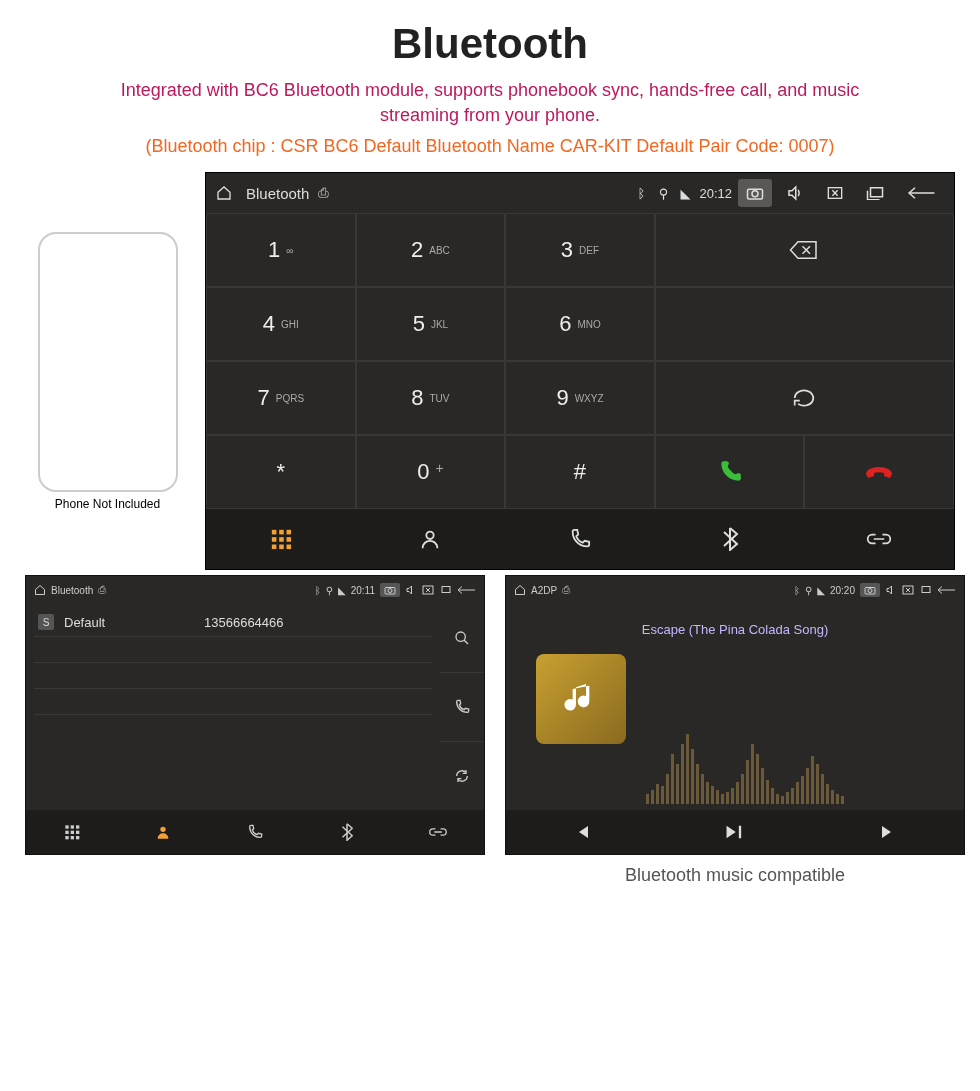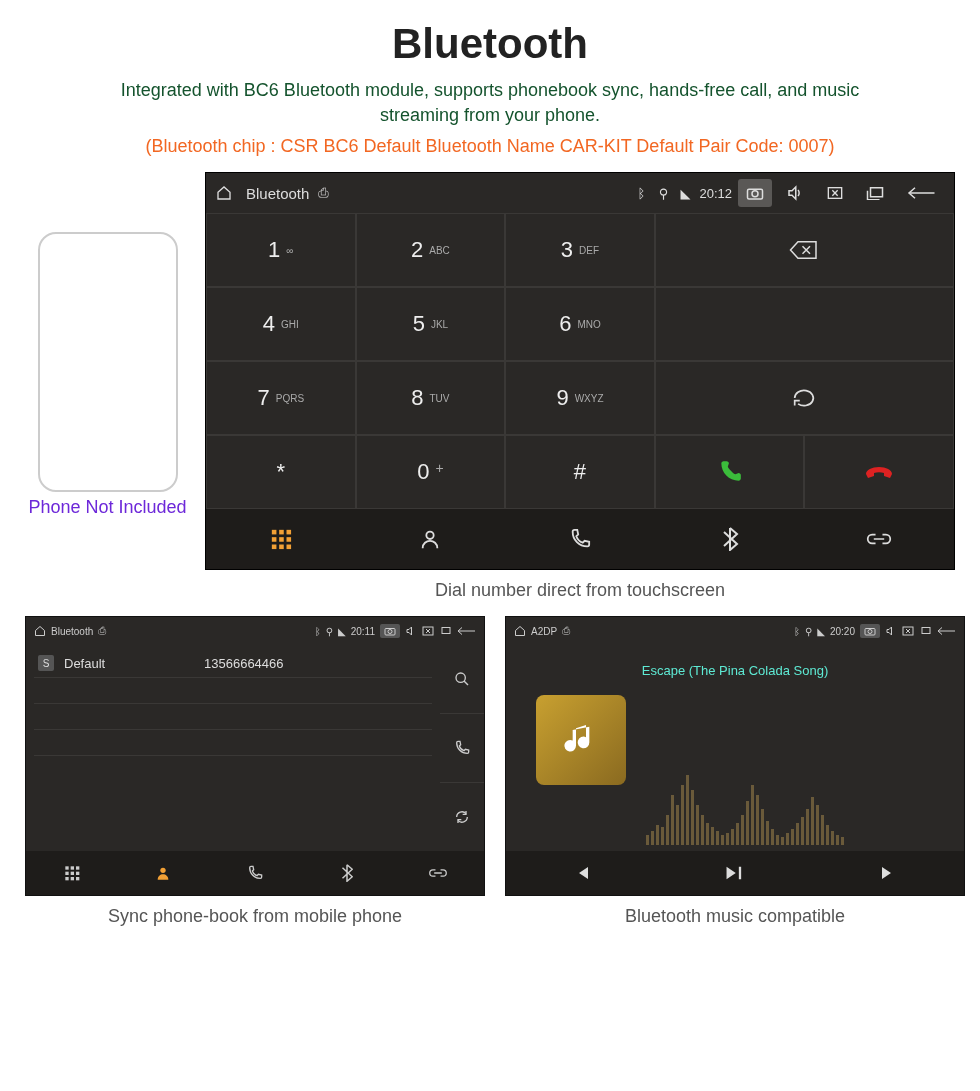--- a/index.html
+++ b/index.html
@@ -1,25 +1,25 @@
 <!DOCTYPE html>
 <html><head>
 <meta charset="utf-8">
 <style>
 * { margin: 0; padding: 0; box-sizing: border-box; font-family: Arial, sans-serif; }
 body { background: #fff; width: 980px; height: 1091px; }
 
 .header-title { text-align: center; font-size: 42px; font-weight: bold; color: #222; padding: 20px 0 10px; }
-.header-desc { text-align: center; font-size: 18px; color: #14532d; padding: 0 96px; line-height: 1.4; }
+.header-desc { text-align: center; font-size: 18px; color: #be185d; padding: 0 96px; line-height: 1.4; }
 .header-specs { text-align: center; font-size: 18px; color: #f26722; padding: 8px 0 15px; }
 
 .main-row { display: flex; gap: 15px; padding: 0 25px; align-items: flex-start; }
 .phone-block { width: 165px; flex-shrink: 0; text-align: center; }
 .phone-img { width: 140px; height: 260px; background: #fff; border: 2px solid #ccc; border-radius: 18px; margin: 60px auto 5px; position: relative; }
-.phone-caption { color: #6d28d9; font-size: 18px; }
+.phone-caption { color: #000000; font-size: 12px; }
 
 .device-screen { background: #2a2826; border: 1px solid #000; width: 750px; position: relative; }
 .status-bar { display: flex; align-items: center; height: 40px; padding: 0 10px; color: #ddd; font-size: 13px; gap: 6px; }
 .status-bar .title { font-size: 15px; margin-left: 8px; }
 .status-bar .spacer { flex: 1; }
 .status-icon { width: 16px; height: 16px; display: inline-flex; align-items: center; justify-content: center; }
 .status-btn { width: 34px; height: 28px; display: inline-flex; align-items: center; justify-content: center; border-radius: 3px; }
 .status-btn.hl { background: #5a5856; }
 
 .dialpad { display: grid; grid-template-columns: repeat(5, 1fr); grid-auto-rows: 74px; }
@@ -43,21 +43,21 @@
 .contacts-body { flex: 1; display: flex; }
 .contacts-list { flex: 1; padding: 4px 8px; }
 .search-box { background: #4a4846; border-radius: 12px; padding: 3px 10px; color: #999; font-size: 11px; margin-bottom: 6px; }
 .contact-row { display: flex; align-items: center; padding: 6px 4px; color: #ddd; font-size: 13px; border-bottom: 1px solid #3a3836; }
 .contact-row .badge { background: #555; width: 16px; height: 16px; font-size: 10px; display: inline-flex; align-items: center; justify-content: center; margin-right: 10px; border-radius: 2px; }
 .contacts-side { width: 44px; display: flex; flex-direction: column; }
 .side-btn { flex: 1; display: flex; align-items: center; justify-content: center; color: #ccc; border-bottom: 1px solid #3a3836; }
 
 .music-body { flex: 1; display: flex; flex-direction: column; align-items: center; justify-content: center; position: relative; }
 .album-art { width: 90px; height: 90px; background: linear-gradient(135deg,#c8a030,#8a6a20); border-radius: 8px; position: absolute; left: 30px; top: 50px; display: flex; align-items: center; justify-content: center; }
-.song-title { color: #5eead4; font-size: 13px; position: absolute; top: 18px; width: 100%; text-align: center; }
+.song-title { color: #c4b5fd; font-size: 13px; position: absolute; top: 18px; width: 100%; text-align: center; }
 .viz { position: absolute; bottom: 50px; left: 140px; right: 20px; height: 80px; display: flex; align-items: flex-end; gap: 2px; }
 .viz span { width: 3px; background: #6a5a3a; }
 .music-controls { position: absolute; bottom: 0; left: 0; right: 0; height: 44px; display: flex; background: #1e1c1a; }
 .mc-btn { flex: 1; display: flex; align-items: center; justify-content: center; color: #ddd; }
 
 svg { display: block; }
 </style>
 </head>
 <body>
 
@@ -222,21 +222,20 @@
               <path d="M8 1v22l7-6L2 5m0 14l13-12-7-6"></path>
             </svg>
           </div>
         <div class="nav-item dim">
             <svg width="26" height="20" viewBox="0 0 30 22" fill="none" stroke="#ddd" stroke-width="2">
               <path d="M11 6H7a5 5 0 0 0 0 10h4m8-10h4a5 5 0 0 1 0 10h-4M9 11h12"></path>
             </svg>
           </div>
       </div>
     </div>
-    <div class="caption">Dial number direct from touchscreen</div>
   </div>
 </div>
 
 <div class="lower-row">
   <div>
     <div class="small-screen">
       <div class="small-status">
         <span>
             <svg width="12" height="12" viewBox="0 0 24 24" fill="none" stroke="#ccc" stroke-width="2">
               <path d="M3 11l9-8 9 8v10H3z"></path>
@@ -339,21 +338,20 @@
               <path d="M8 1v22l7-6L2 5m0 14l13-12-7-6"></path>
             </svg>
           </div>
         <div class="nav-item dim">
             <svg width="20" height="14" viewBox="0 0 30 22" fill="none" stroke="#ccc" stroke-width="2">
               <path d="M11 6H7a5 5 0 0 0 0 10h4m8-10h4a5 5 0 0 1 0 10h-4M9 11h12"></path>
             </svg>
           </div>
       </div>
     </div>
-    <div class="caption">Sync phone-book from mobile phone</div>
   </div>
 
   <div>
     <div class="small-screen">
       <div class="small-status">
         <span>
             <svg width="12" height="12" viewBox="0 0 24 24" fill="none" stroke="#ccc" stroke-width="2">
               <path d="M3 11l9-8 9 8v10H3z"></path>
             </svg>
           </span>

